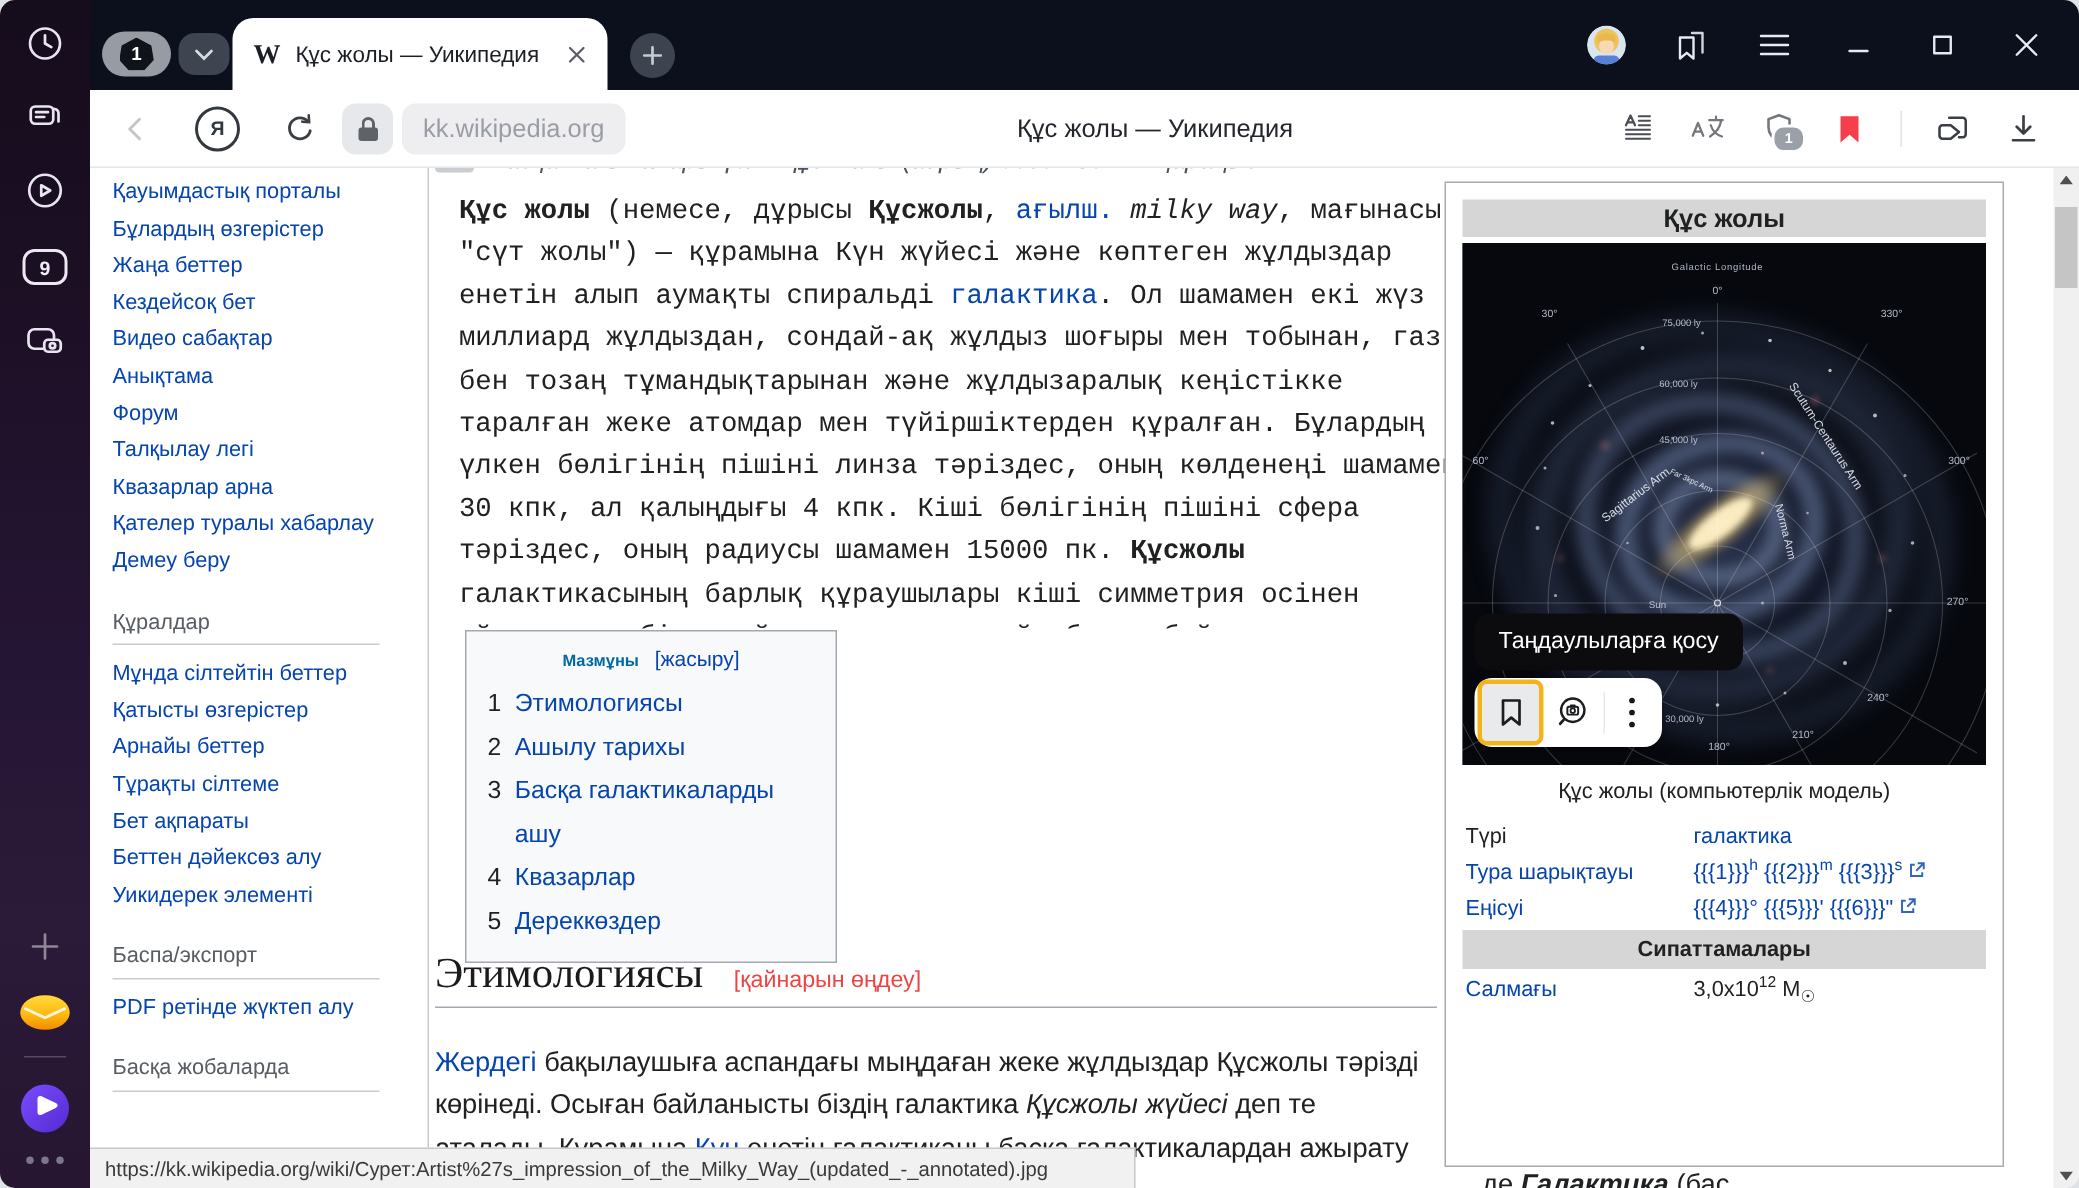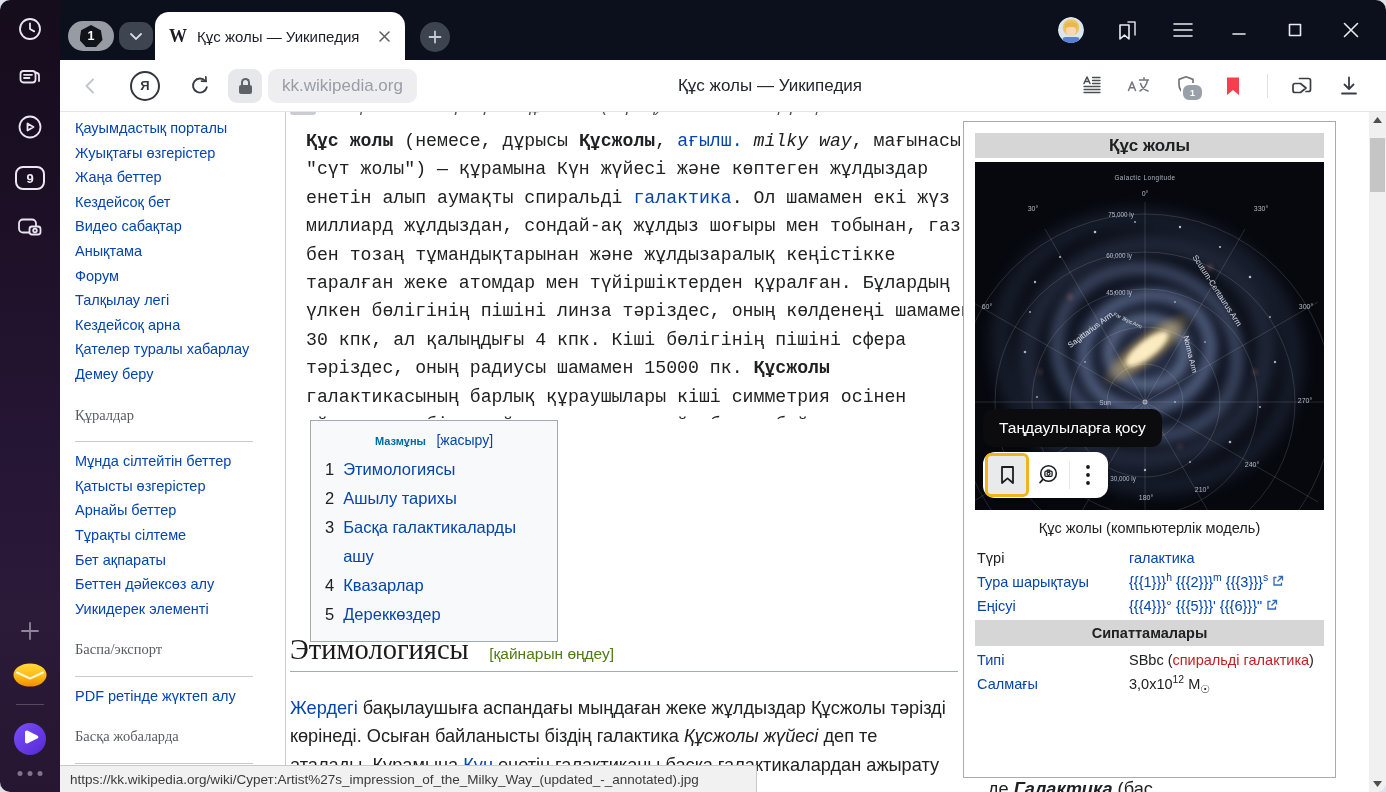--- a/index.html
+++ b/index.html
@@ -59,21 +59,21 @@
     background:#9aa0a8;border:2px solid #fff;color:#fff;font-size:9.5px;font-weight:bold;
     display:flex;align-items:center;justify-content:center;padding:0 2px;}
   .tr-sep{width:1px;height:24px;background:#e2e2e5;}
 
   
   #content{position:absolute;left:60px;top:112px;width:1309px;height:680px;background:#fff;overflow:hidden;}
   #wiki-divider{position:absolute;left:225px;top:0;width:1px;height:680px;background:#c8ccd1;}
 
   #wikisb{position:absolute;left:15px;top:4px;width:200px;font-size:14.5px;line-height:24.6px;color:#0645ad;}
   .sb-link{cursor:pointer;}
-  .sb-head{color:#585d63;border-bottom:1px solid #c8ccd1;padding-bottom:14px;margin:16px 0 7px 0;width:178px;cursor:default;font-family:Liberation Serif, serif;}
+  .sb-head{color:#585d63;border-bottom:1px solid #c8ccd1;padding-bottom:2px;margin:16px 0 7px 0;width:178px;cursor:default;}
 
   #maincol{position:absolute;left:230px;top:0;width:668px;}
   .hat-clip{position:absolute;left:0;top:0;width:660px;height:11px;overflow:hidden;}
   .hat-clip .inner{margin-top:-15px;font-size:17px;font-style:italic;color:#4b5360;white-space:nowrap;}
   .hat-blob{display:inline-block;width:26px;height:14px;background:#c9ccd1;border-radius:3px;margin-right:10px;vertical-align:-3px;}
   .body-text{font-size:18.2px;line-height:28.4px;color:#202122;}
   #intro{position:absolute;left:16px;top:15px;width:668px;max-height:292px;overflow:hidden;font-family:Liberation Mono, monospace;}
   .rt-b{font-weight:bold}.rt-i{font-style:italic}.rt-bi{font-weight:bold;font-style:italic}
   .rt-link{color:#0645ad;cursor:pointer}
   .rt-red{color:#c41e1e;cursor:pointer}
@@ -83,21 +83,21 @@
     box-sizing:border-box;padding:10px 14px 12px 14px;}
   #toc .toc-title-row{text-align:center;margin-bottom:6px;}
   #toc .toc-title{font-weight:bold;font-size:11px;color:#0369a1;}
   #toc .toc-toggle{font-size:14px;color:#0645ad;margin-left:6px;cursor:pointer;}
   .toc-item{font-size:16.5px;line-height:29px;display:flex;cursor:default;}
   .toc-num{color:#202122;margin-right:9px;}
   .toc-link{color:#0645ad;cursor:pointer;}
 
   #sec-h{position:absolute;left:0;top:522px;width:668px;border-bottom:1px solid #a2a9b1;padding-bottom:5px;}
   #sec-h .h2{font-family:"Liberation Serif","DejaVu Serif",serif;font-size:28.5px;color:#1b1b1b;}
-  #sec-h .edit{font-size:15.5px;color:#4d7c0f;margin-left:16px;cursor:pointer;}
+  #sec-h .edit{font-size:15.5px;color:#ef4444;margin-left:16px;cursor:pointer;}
   #etym{position:absolute;left:0;top:582px;width:668px;}
   #clipline{position:absolute;left:698px;top:663px;white-space:nowrap;}
 
   
   #infobox{position:absolute;left:963px;top:121px;width:373px;height:657px;background:#fff;
     border:1px solid #ababab;box-sizing:border-box;padding:11px;font-size:14.5px;color:#202122;}
   .ib-title{height:25px;background:#d6d6d6;display:flex;align-items:center;justify-content:center;
     font-weight:bold;font-size:17px;margin-bottom:4px;}
   #gal-wrap{position:relative;width:349px;height:348px;background:#06080e;cursor:pointer;}
   #gal-wrap svg.gal{display:block;}
@@ -348,28 +348,28 @@
       </div>
     </div>
   </div>
 
   <div id="content">
     <div id="wiki-divider"></div>
 
     <div id="wikisb">
       <div>
           <div class="sb-link">Қауымдастық порталы</div>
-          <div class="sb-link">Жуықтағы өзгерістер</div>
+          <div class="sb-link">Бұлардың өзгерістер</div>
           <div class="sb-link">Жаңа беттер</div>
           <div class="sb-link">Кездейсоқ бет</div>
           <div class="sb-link">Видео сабақтар</div>
           <div class="sb-link">Анықтама</div>
           <div class="sb-link">Форум</div>
           <div class="sb-link">Талқылау легі</div>
-          <div class="sb-link">Кездейсоқ арна</div>
+          <div class="sb-link">Квазарлар арна</div>
           <div class="sb-link">Қателер туралы хабарлау</div>
           <div class="sb-link">Демеу беру</div>
         </div>
       <div class="sb-head">Құралдар</div>
       <div>
           <div class="sb-link">Мұнда сілтейтін беттер</div>
           <div class="sb-link">Қатысты өзгерістер</div>
           <div class="sb-link">Арнайы беттер</div>
           <div class="sb-link">Тұрақты сілтеме</div>
           <div class="sb-link">Бет ақпараты</div>
@@ -580,24 +580,20 @@
         <span class="ib-label blue">Еңісуі</span>
         <span class="v-blue"><span><span>{{{4}}}° {{{5}}}' {{{6}}}"</span></span><span class="ext-ic"><svg width="12" height="12" viewBox="0 0 12 12" style="stroke:#36b;fill:none;stroke-width:1.3">
                 <path d="M4.5 2.5H2v7.5h7.5V7.5"></path>
                 <path d="M6.5 1.5h4v4M10.3 1.7L5.5 6.5"></path>
               </svg></span></span>
       </div>
       <div class="ib-band">
         <div>Сипаттамалары</div>
       </div>
       <div class="ib-row">
-        <span class="ib-label blue">Типі</span>
-        <span><span>SBbc (</span><span class="rt-red">спиральді галактика</span><span>)</span></span>
-      </div>
-      <div class="ib-row">
         <span class="ib-label blue">Салмағы</span>
         <span><span>3,0x10</span><span class="rt-sup">12</span><span> M</span><span class="rt-sub">☉</span></span>
       </div>
     </div>
   </div>
 
   <div id="scrollbar">
     <div class="sc-arrow" style="top:0">
       <svg width="9" height="6" viewBox="0 0 9 6">
           <path d="M4.5 0L9 6H0z"></path>

